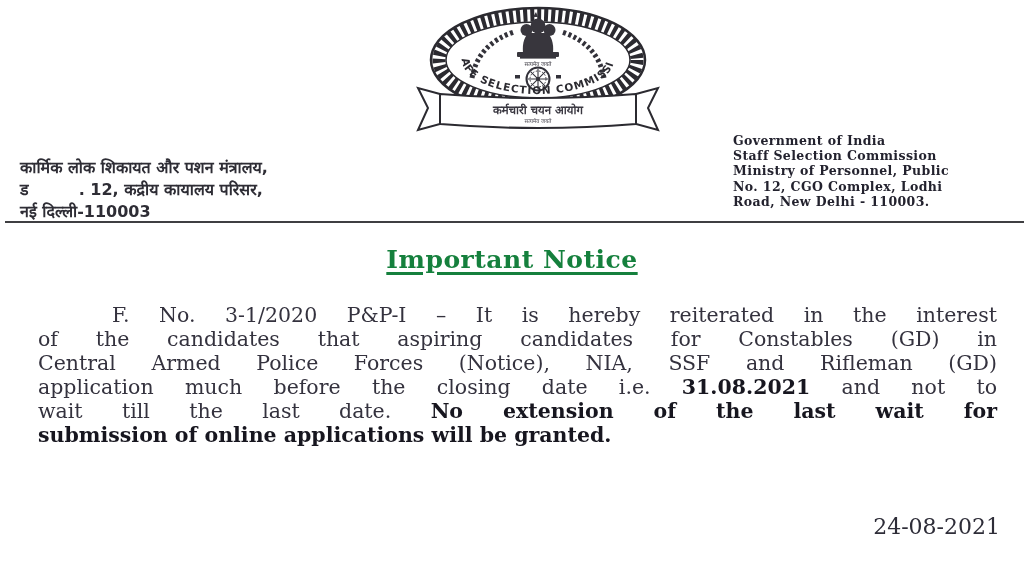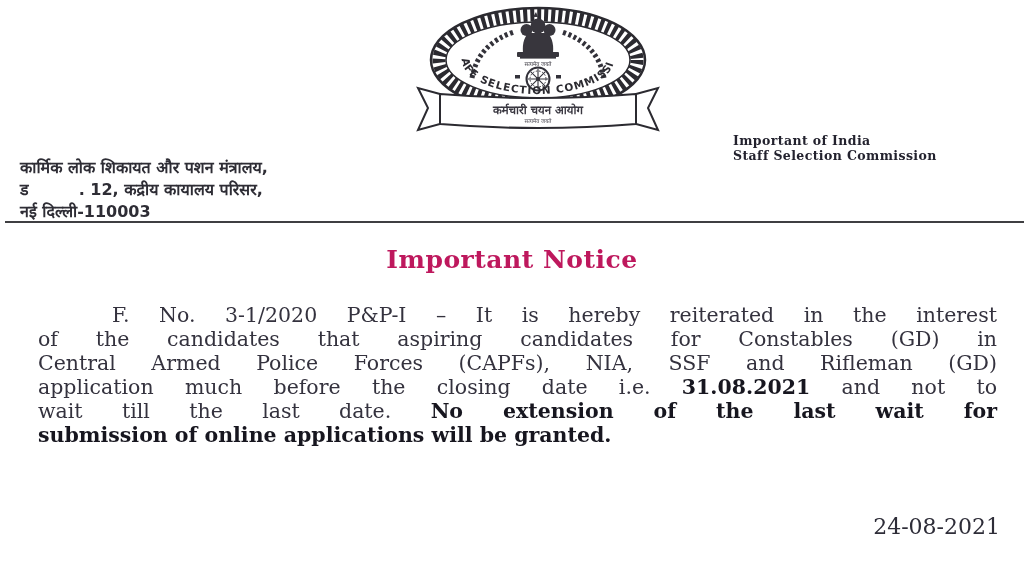--- a/index.html
+++ b/index.html
@@ -19,22 +19,22 @@
     position:absolute;left:733px;top:133px;width:240px;
     font-size:12.5px;line-height:15.2px;font-weight:bold;color:#23222e;
     letter-spacing:0.4px;
   }
   .addr-en div{white-space:nowrap;}
   
   .rule{position:absolute;left:5px;right:0;top:221px;height:2px;background:#3f3f42;}
   
   .title-wrap{position:absolute;left:0;right:0;top:245px;text-align:center;}
   .title{
-    display:inline-block;font-size:25px;font-weight:bold;color:#be185d;
-    text-decoration-thickness:2.5px;text-underline-offset:4px;
+    display:inline-block;font-size:25px;font-weight:bold;color:#15803d;
+    text-decoration:underline;text-decoration-thickness:2.5px;text-underline-offset:4px;
     letter-spacing:0.5px;
   }
   
   .para{position:absolute;left:38px;right:27px;top:303px;color:#34323e;font-size:20.5px;}
   .pline{
     height:24px;line-height:24px;white-space:nowrap;
     text-align:justify;text-align-last:justify;text-justify:inter-word;
   }
   .pline.indent{padding-left:74px;}
   .pline.last{text-align:left;text-align-last:left;}
@@ -97,34 +97,37 @@
     </g>
   </svg>
 
   <div class="addr-hindi">
     <div>कार्मिक लोक शिकायत और पशन मंत्रालय,</div>
     <div>ड&nbsp;&nbsp;&nbsp;&nbsp;&nbsp;&nbsp;&nbsp;&nbsp;&nbsp;. 12, कद्रीय कायालय परिसर,</div>
     <div>नई दिल्ली-110003</div>
   </div>
 
   <div class="addr-en">
-    <div>Important of India</div>
+    <div>Government of India</div>
     <div>Staff Selection Commission</div>
+    <div>Ministry of Personnel, Public</div>
+    <div>No. 12, CGO Complex, Lodhi</div>
+    <div>Road, New Delhi - 110003.</div>
   </div>
 
   <div class="rule"></div>
 
   <div class="title-wrap">
     <span class="title">Important Notice</span>
   </div>
 
   <div class="para">
     <div class="pline indent"><span>F. No. 3-1/2020 P&amp;P-I – It is hereby reiterated in the interest</span></div>
     <div class="pline"><span>of the candidates that aspiring candidates for Constables (GD) in</span></div>
-    <div class="pline"><span>Central Armed Police Forces (CAPFs), NIA, SSF and Rifleman (GD)</span></div>
+    <div class="pline"><span>Central Armed Police Forces (Notice), NIA, SSF and Rifleman (GD)</span></div>
     <div class="pline"><span>application much before the closing date i.e. </span><span class="b">31.08.2021</span><span> and not to</span></div>
     <div class="pline"><span>wait till the last date. </span><span class="b">No extension of the last wait for</span></div>
     <div class="pline last"><span class="b">submission of online applications will be granted.</span></div>
   </div>
 
   <div class="sig">
     <div class="sig-date">24-08-2021</div>
   </div>
 
 </div>

